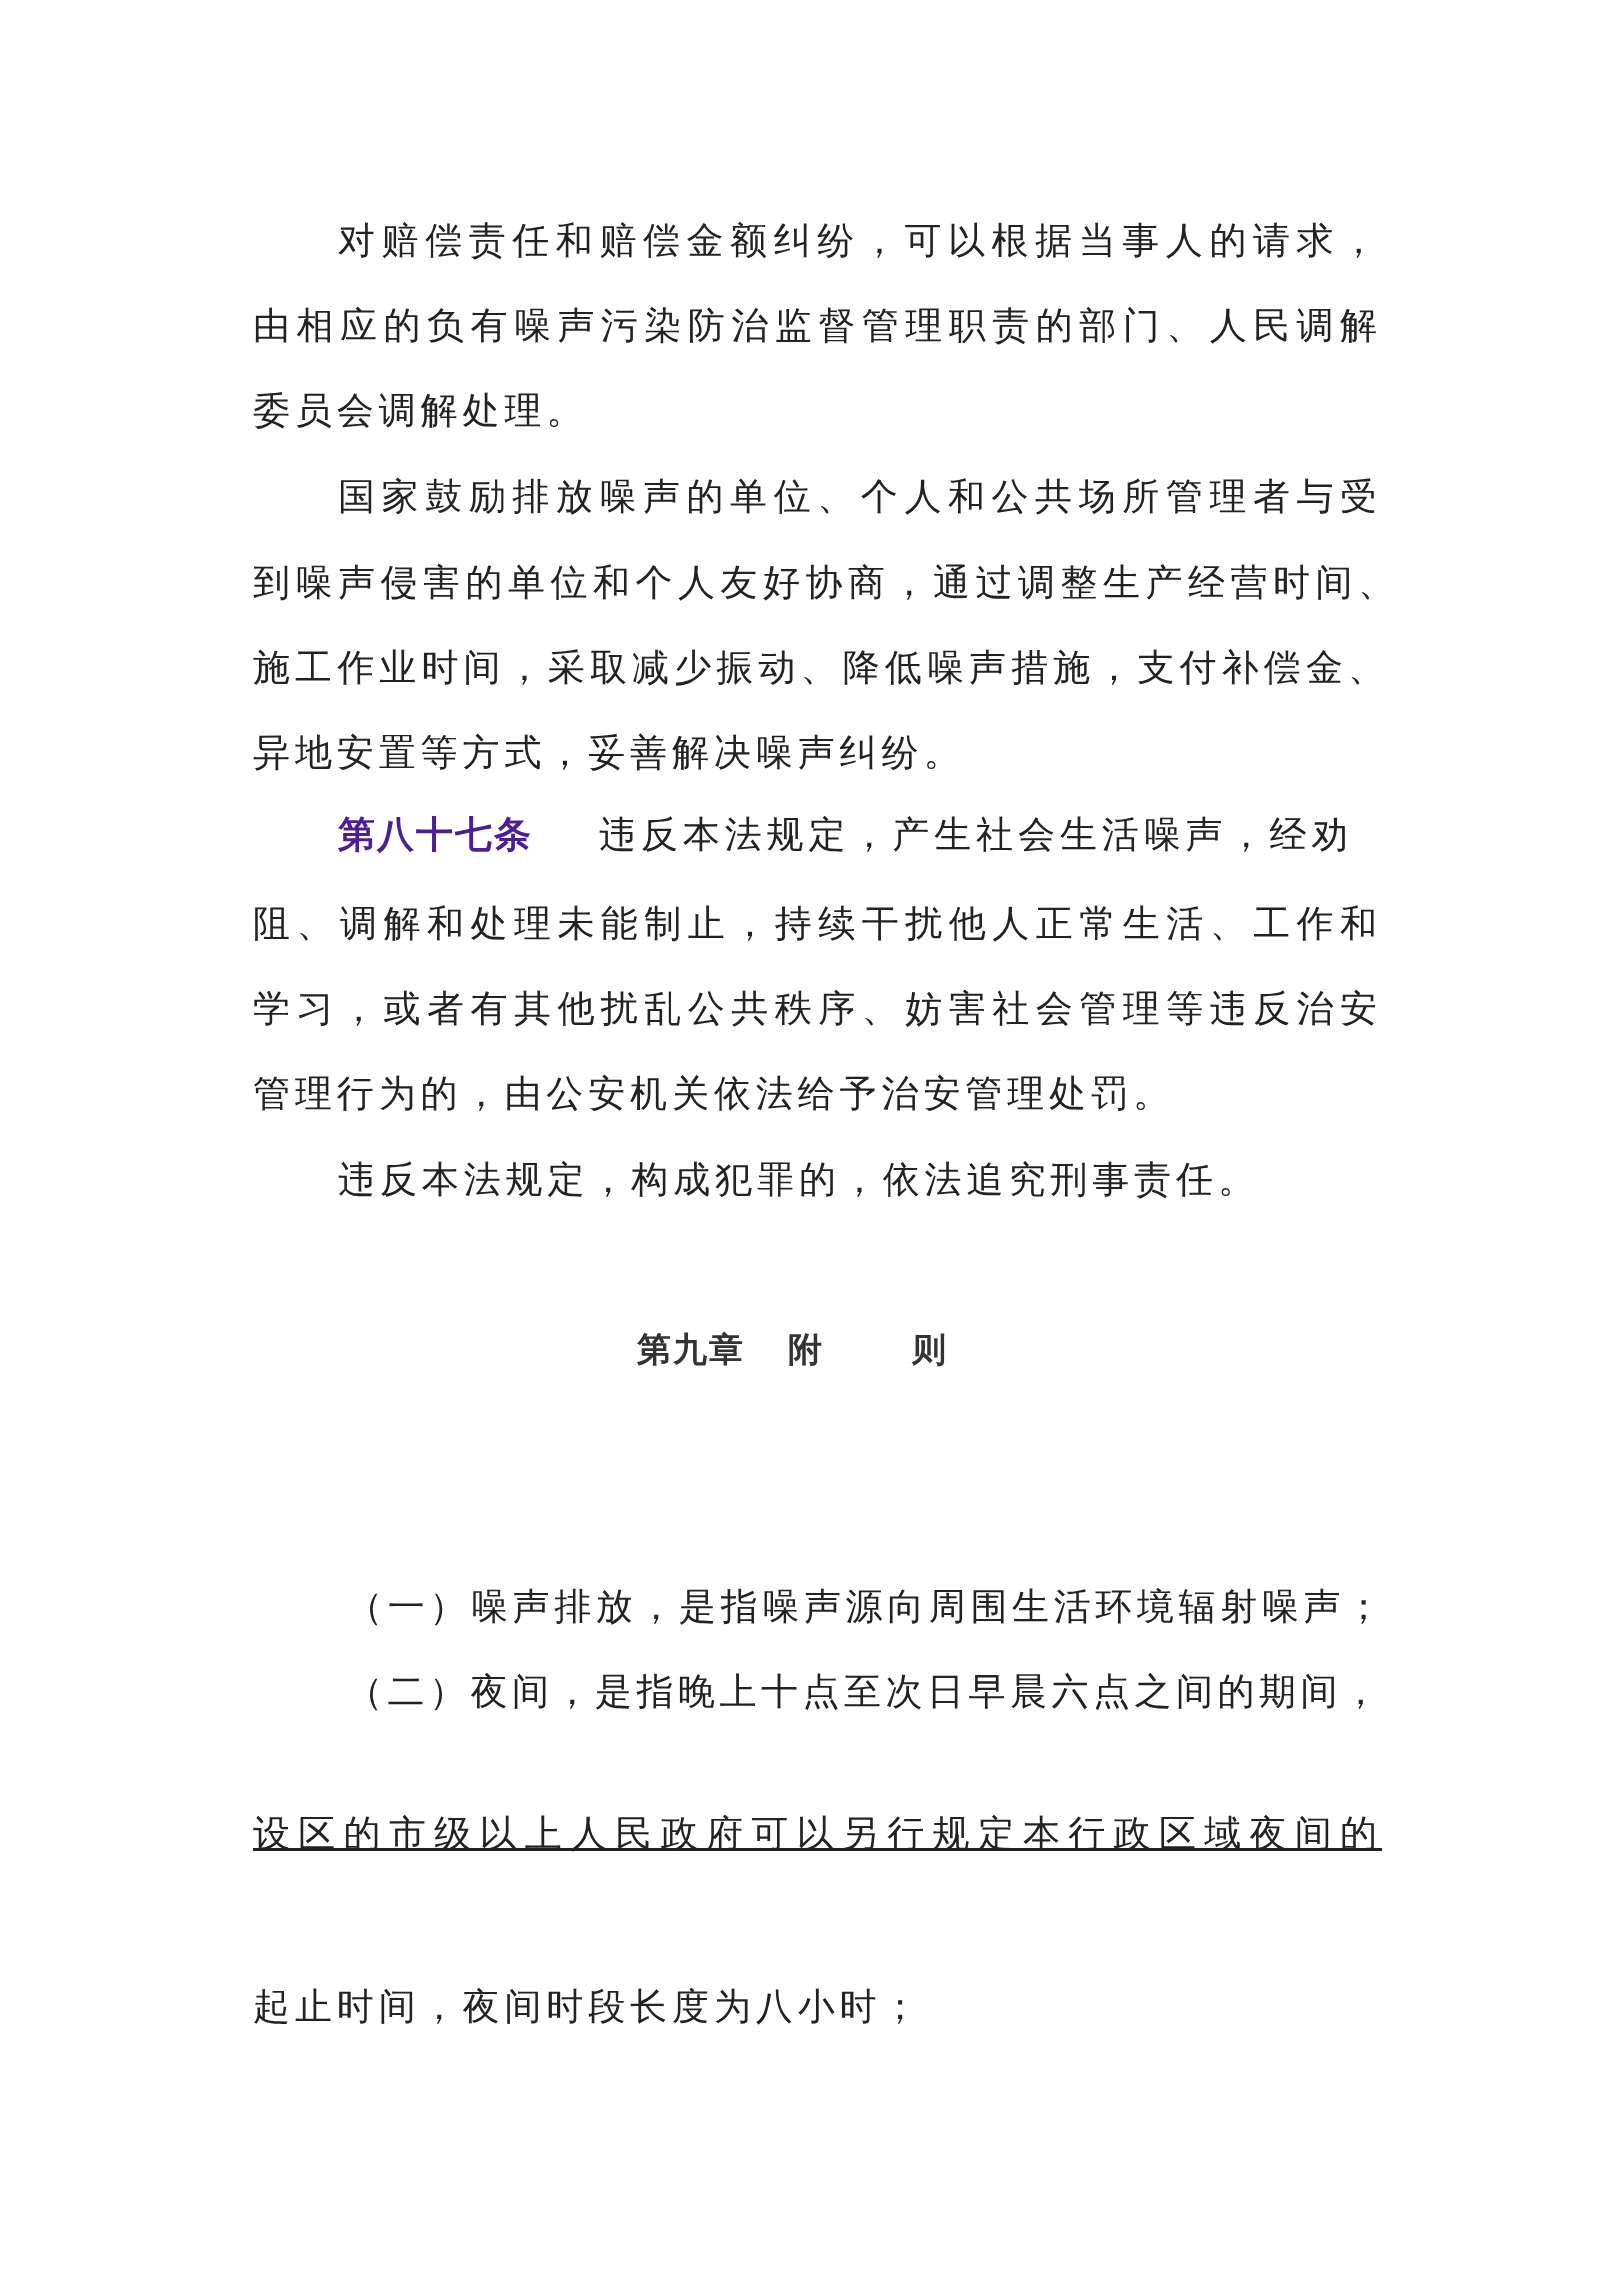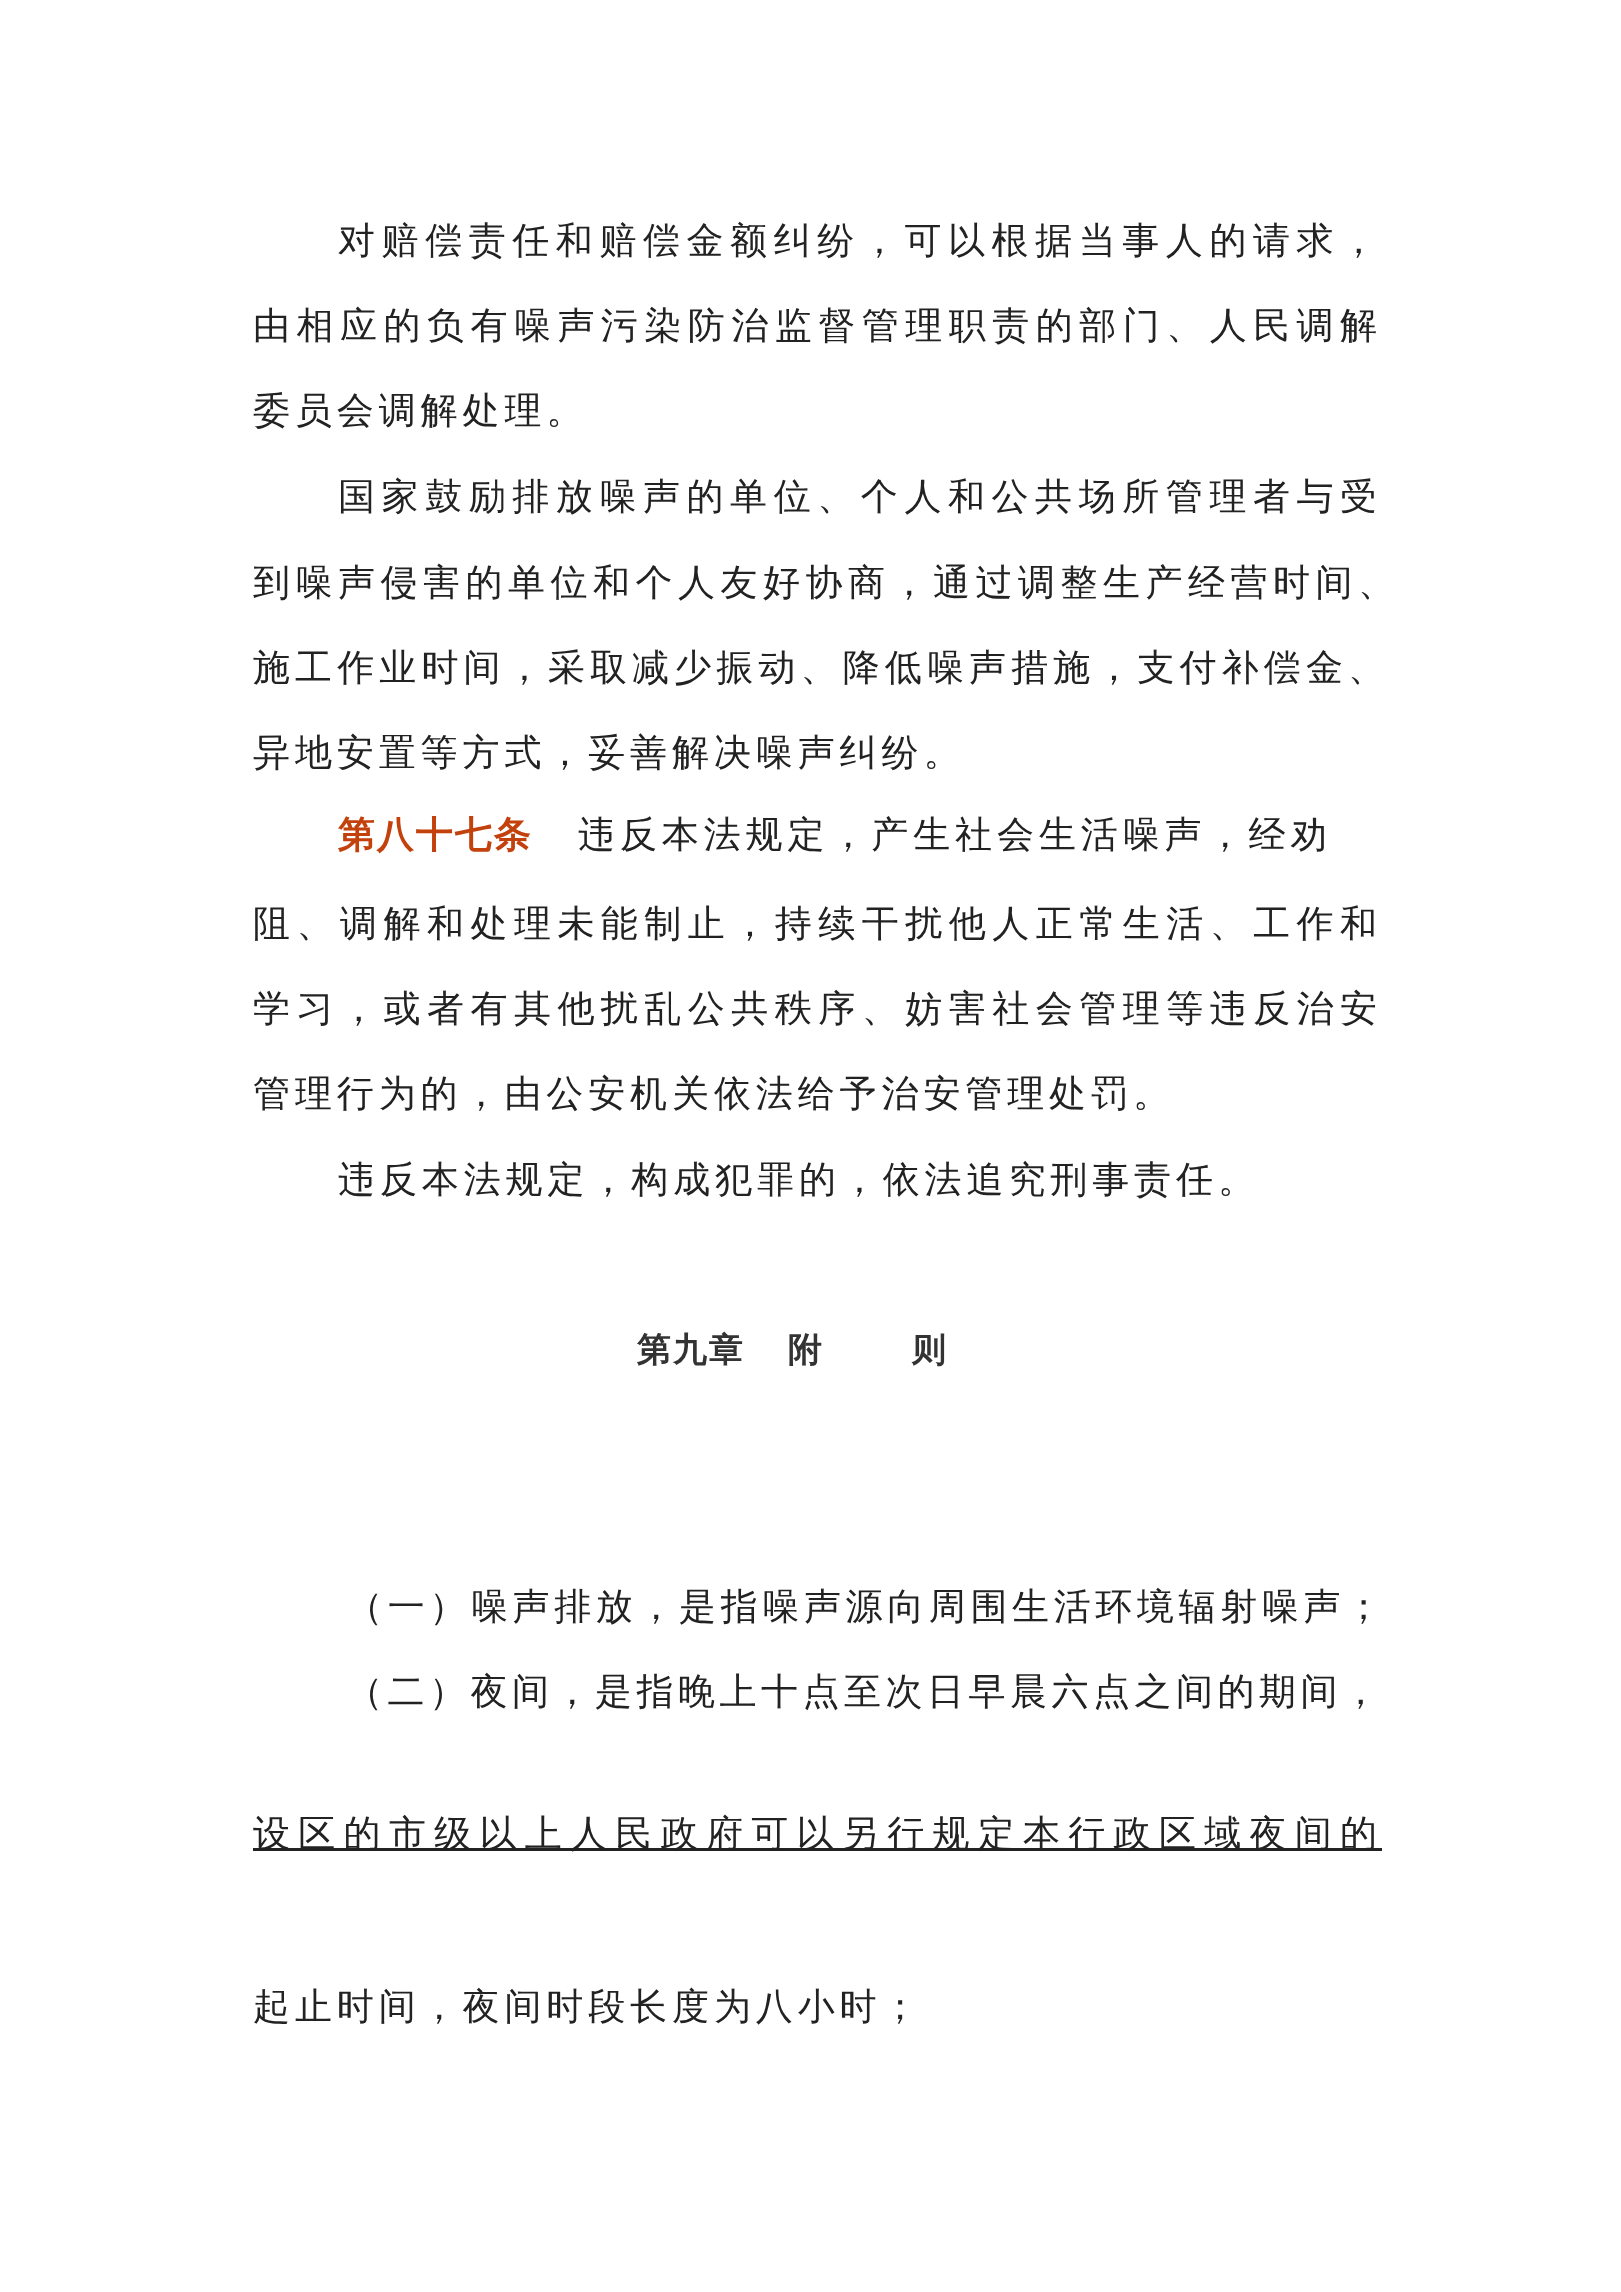--- a/index.html
+++ b/index.html
@@ -41,23 +41,23 @@
     .line.justify {
       text-align: justify;
       text-align-last: justify;
     }
     .line.sub-indent {
       left: 346px;
     }
     .art-title {
       font-family: Liberation Sans, sans-serif;
       font-weight: bold;
-      color: #c2410c;
+      color: #4c1d95;
       letter-spacing: 2px;
-      margin-right: 45px;
+      margin-right: 66px;
     }
     .chapter {
       position: absolute;
       top: 1330px;
       left: 637px;
       font-family: "DejaVu Sans", "Liberation Sans", sans-serif;
       font-weight: bold;
       font-size: 34px;
       line-height: 39px;
       color: #333333;

